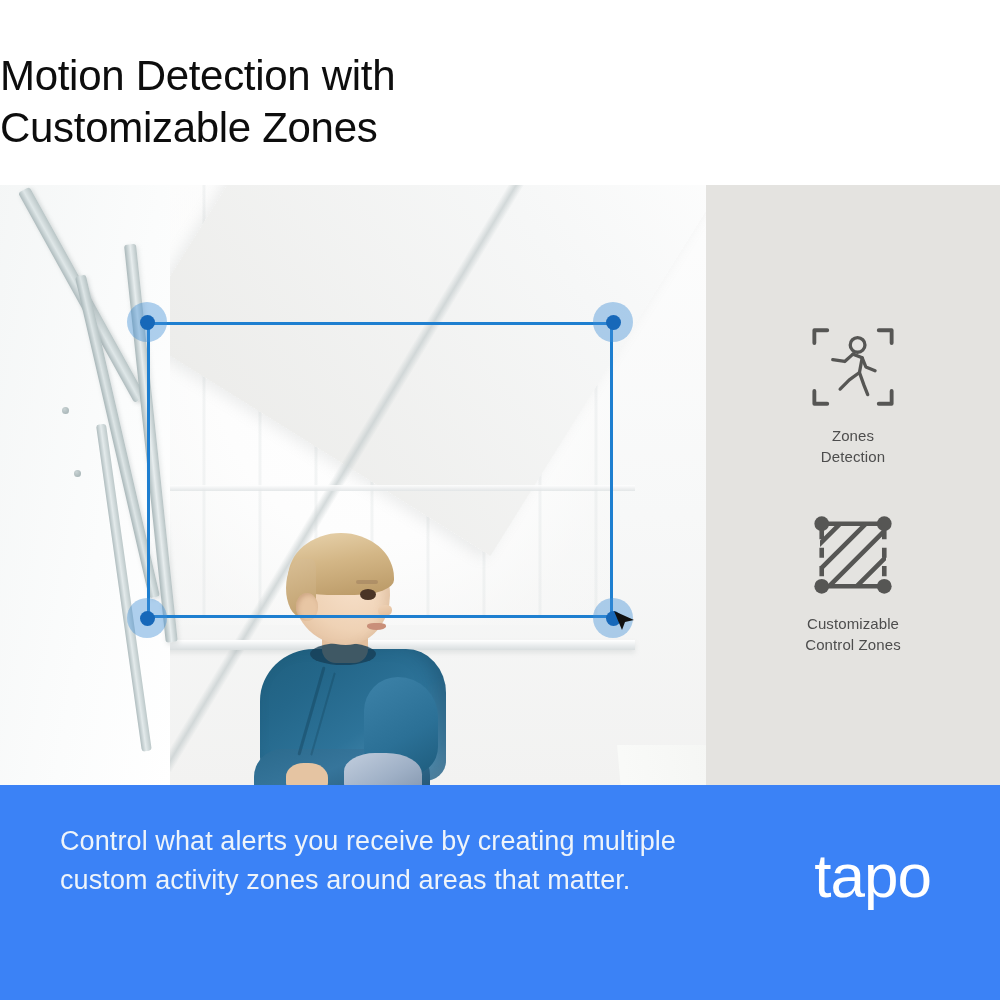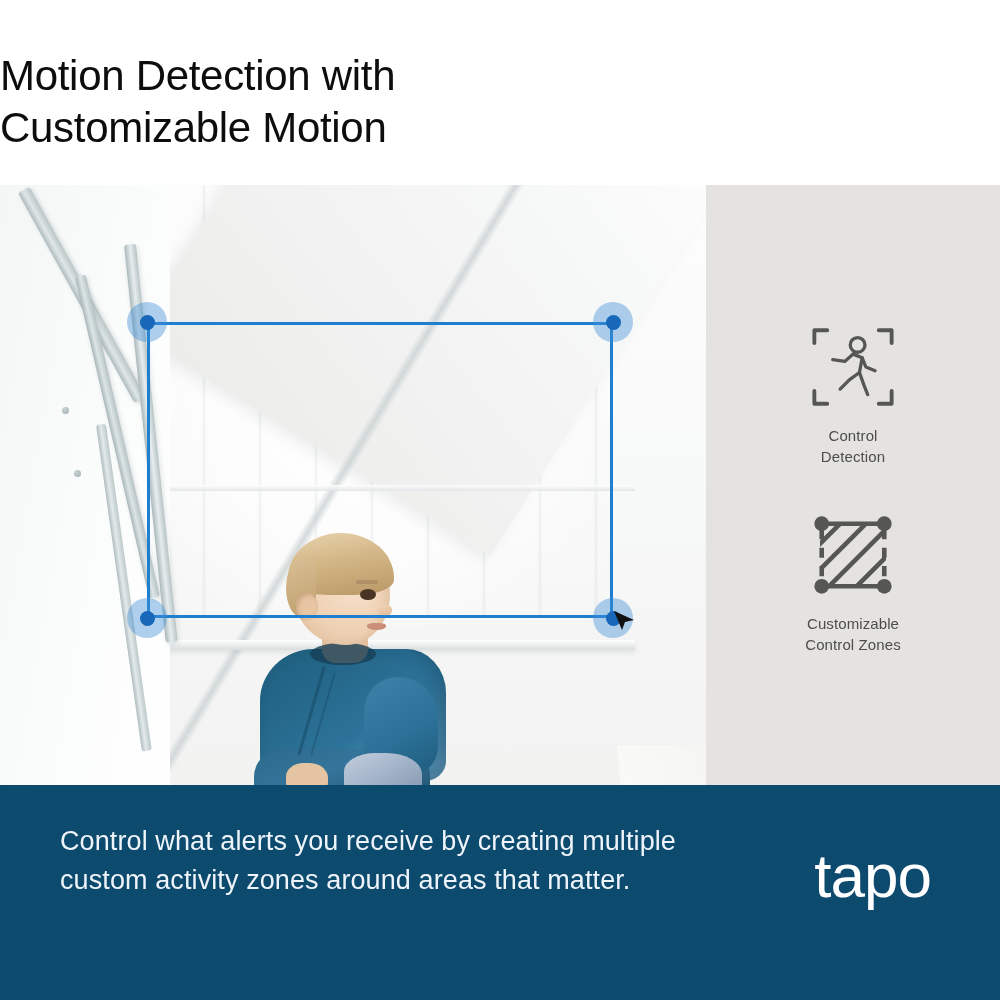--- a/index.html
+++ b/index.html
@@ -218,41 +218,41 @@
   .feature-icon { width: 92px; height: 92px; }
   .feature-label {
     margin-top: 12px; text-align: center;
     font-size: 15px; line-height: 21px; color: #4d4d4d; font-weight: 400;
     letter-spacing: .1px;
   }
 
   
   .footer {
     position: absolute; left: 0; top: 785px; width: 1000px; height: 215px;
-    background: #0c4a6e;
+    background: #3b82f6;
   }
   .footer-text {
     position: absolute; left: 60px; top: 37px; width: 620px;
     color: #eef4fa; font-size: 27px; line-height: 39px; font-weight: 400;
     letter-spacing: .1px;
   }
   .brand {
     position: absolute; right: 69px; top: 60px;
     color: #ffffff; font-size: 62px; line-height: 62px;
     font-weight: 400; letter-spacing: -1px;
   }
 </style>
 </head>
 <body>
 
 <div class="page">
 
   <div class="header">
     <div class="title-line">Motion Detection with</div>
-    <div class="title-line">Customizable Motion</div>
+    <div class="title-line">Customizable Zones</div>
   </div>
 
   <div class="stage">
 
     <div class="photo">
       <div class="glow"></div>
       <div class="panel-stripes"></div>
       <div class="slant"></div>
       <div class="slant-edge"></div>
       <div class="dado2"></div>
@@ -312,21 +312,21 @@
           </g>
           <g fill="none" stroke="#565654" stroke-width="3.6" stroke-linecap="round" stroke-linejoin="round">
             <circle cx="55" cy="26" r="8"></circle>
             <path d="M50 36 L41 44 L28 42"></path>
             <path d="M50 36 L60 40 L64 50 L74 54"></path>
             <path d="M60 40 L57 56 L62 70 L66 80"></path>
             <path d="M57 56 L46 64 L36 74"></path>
           </g>
         </svg>
         <div class="feature-label">
-          <span>Control</span><br>
+          <span>Zones</span><br>
           <span>Detection</span>
         </div>
       </div>
 
       <div class="feature">
         <svg class="feature-icon" viewBox="0 0 100 100">
           <defs>
             <clipPath id="zoneclip">
                 <rect x="14" y="14" width="72" height="72"></rect>
               </clipPath>

